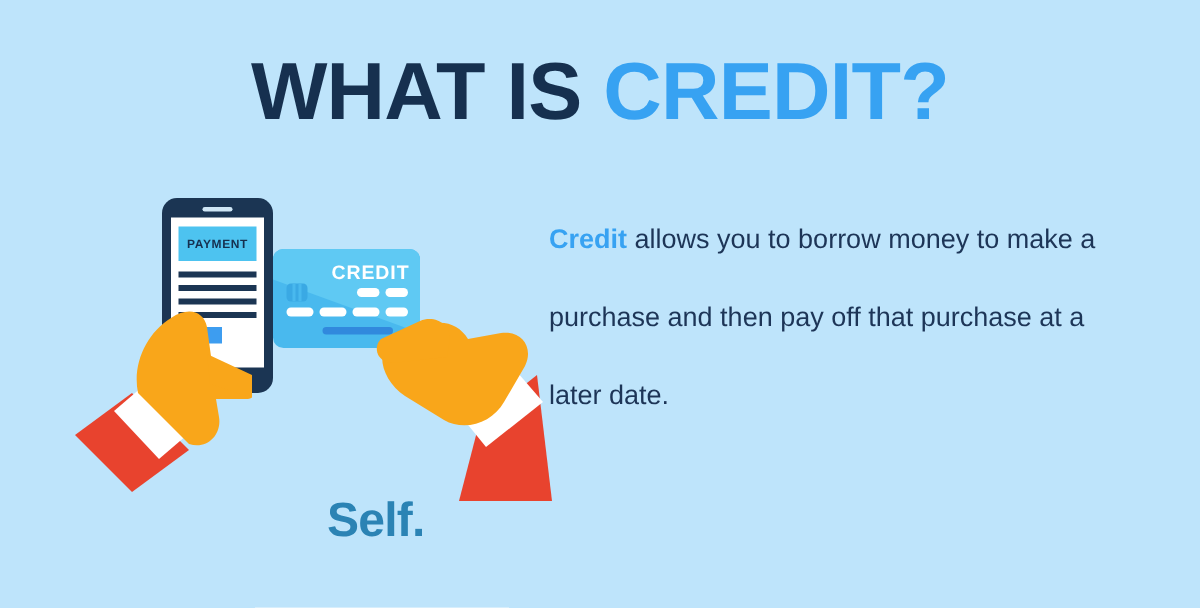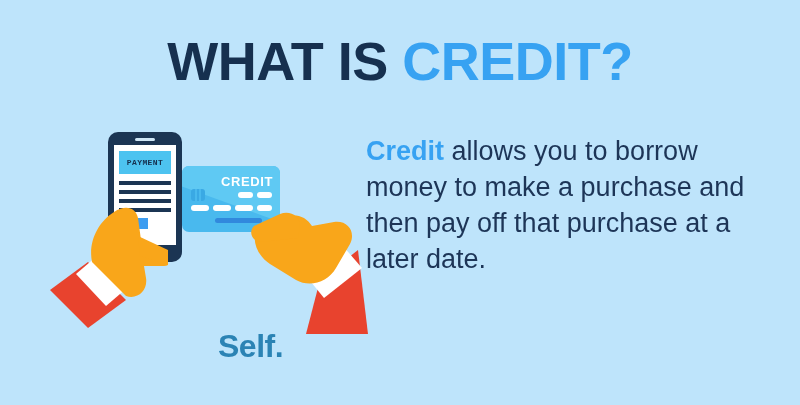--- a/index.html
+++ b/index.html
@@ -36,22 +36,22 @@
   }
   .title .t-dark { color: #16304f; }
   .title .t-blue { color: #37a2f2; }
 
   
   .body-copy {
     position: absolute;
     left: 366px;
     top: 133px;
     width: 380px;
-    font-size: 27px;
-    line-height: 36px;
+    font-size: 18px;
+    line-height: 52px;
     color: #1d3557;
     font-weight: 400;
   }
   .body-copy .hl {
     color: #37a2f2;
     font-weight: bold;
   }
 
   
   .stage {
@@ -94,21 +94,20 @@
   .pay-banner {
     position: absolute;
     left: 5px;
     top: 6px;
     width: 52px;
     height: 23px;
     background: #4dc3f0;
     display: flex;
     align-items: center;
     justify-content: center;
-    font-family: Liberation Mono, monospace;
   }
   .pay-banner span {
     font-size: 8px;
     font-weight: bold;
     letter-spacing: 0.4px;
     color: #16304f;
   }
   .pay-line {
     position: absolute;
     left: 5px;

